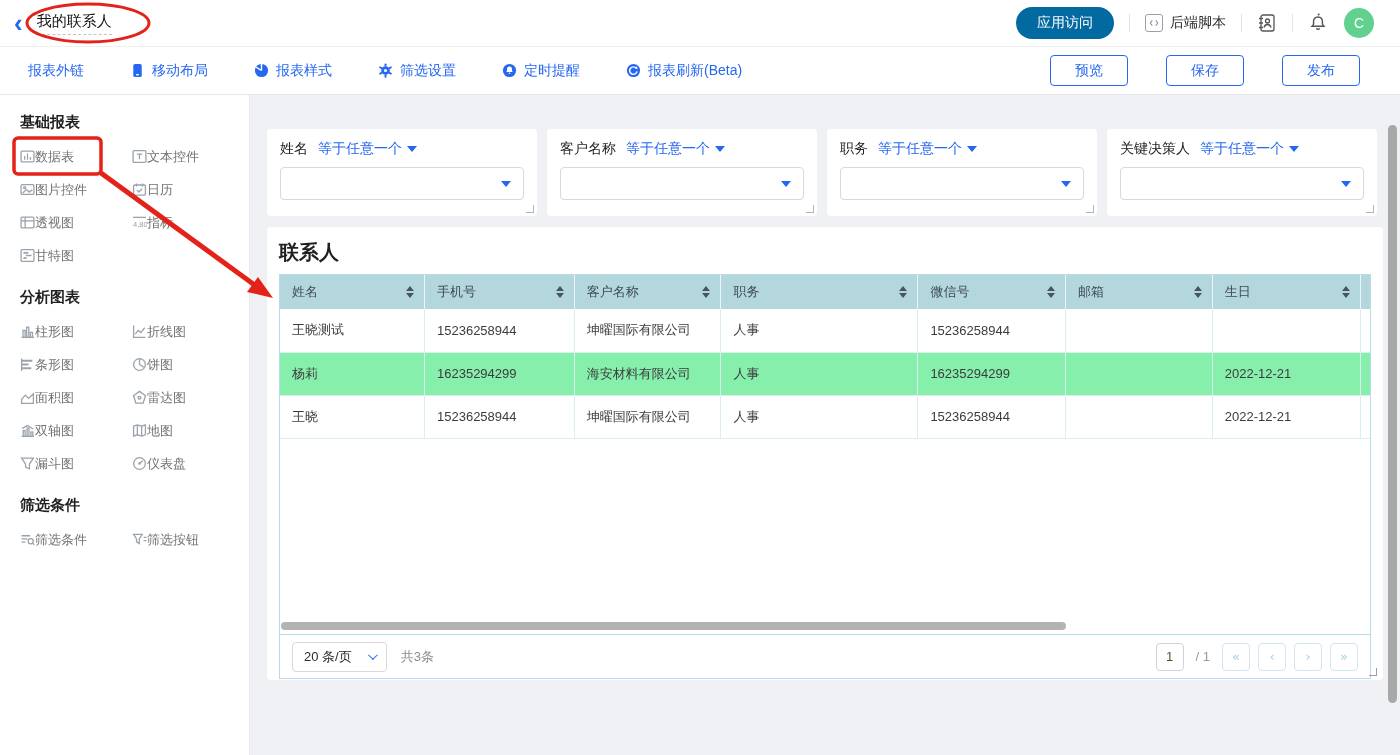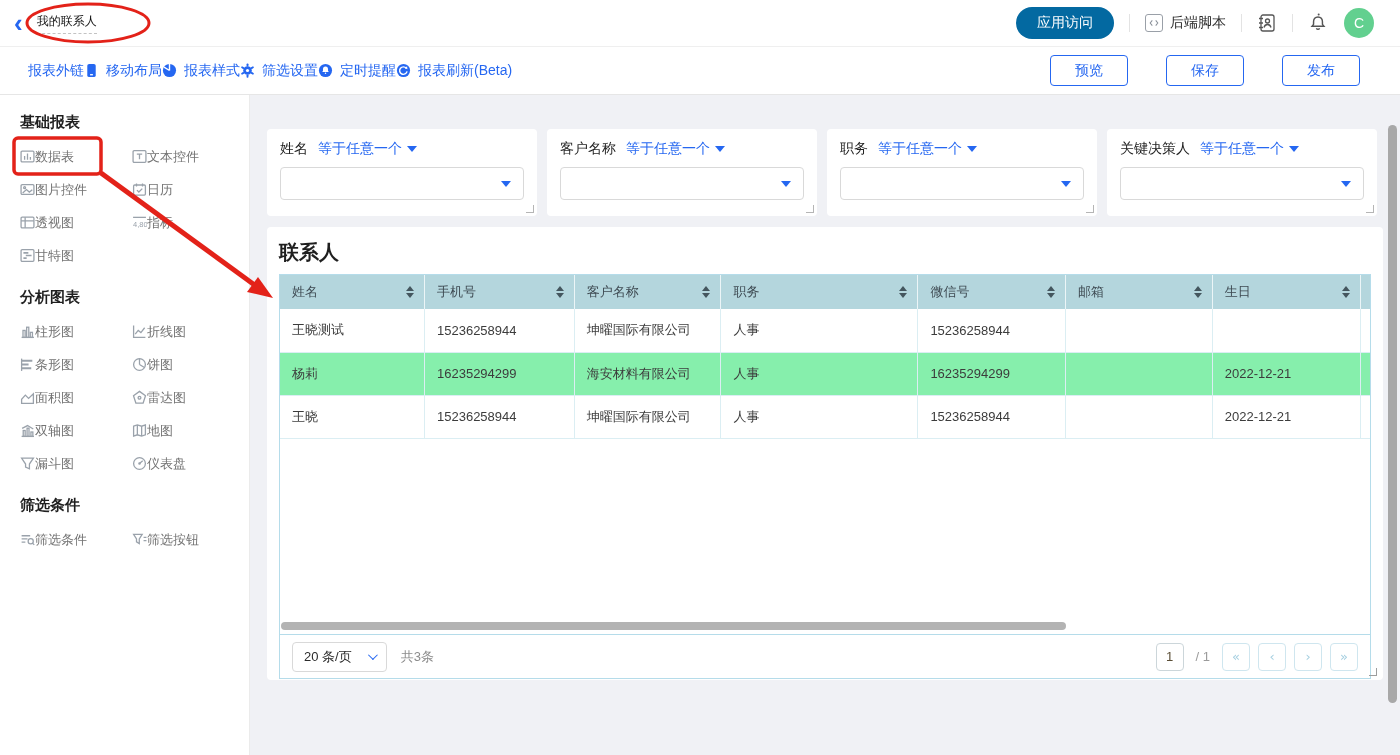--- a/index.html
+++ b/index.html
@@ -3,35 +3,35 @@
 <meta charset="utf-8">
 <style>
   * { margin:0; padding:0; box-sizing:border-box; }
   html,body { width:1400px; height:755px; overflow:hidden; background:#f0f1f5;
     font-family:"Liberation Sans","DejaVu Sans",sans-serif; color:#333; }
 
   
   .topbar { height:47px; background:#fff; border-bottom:1px solid #efefef;
     display:flex; align-items:center; padding:0 26px 0 14px; position:relative; z-index:2; }
   .back { color:#2567f1; font-size:26px; line-height:1; cursor:pointer; margin-right:14px; font-weight:bold; }
-  .doc-title { font-size:12px; color:#141414; padding-bottom:3px; border-bottom:1px dashed #c3c3c3; }
+  .doc-title { font-size:15px; color:#141414; padding-bottom:3px; border-bottom:1px dashed #c3c3c3; }
   .topbar-right { margin-left:auto; display:flex; align-items:center; }
   .pill-btn { background:#0369a1; color:#fff; font-size:14px; padding:7px 21px; border-radius:17px;
     border:none; cursor:pointer; }
   .tb-divider { width:1px; height:18px; background:#e3e3e3; margin:0 15px; }
   .tb-item { display:flex; align-items:center; gap:7px; font-size:14px; color:#2b2b2b; cursor:pointer; }
   .code-box { width:18px; height:18px; border:1px solid #9aa0a8; border-radius:3px;
     display:flex; align-items:center; justify-content:center; }
   .avatar { width:30px; height:30px; border-radius:50%; background:#62d08f; color:#fff;
     font-size:14px; display:flex; align-items:center; justify-content:center; margin-left:16px; cursor:pointer; }
 
   
   .toolbar { height:48px; background:#fff; border-bottom:1px solid #e6e6e6;
     display:flex; align-items:center; padding:0 40px 0 28px; position:relative; z-index:2; }
-  .tabs { display:flex; align-items:center; }
+  .tabs { display:flex; align-items:center; gap:46px; }
   .tab { display:flex; align-items:center; gap:7px; color:#2567f1; font-size:14px; cursor:pointer; }
   .tb-buttons { margin-left:auto; display:flex; gap:38px; }
   .ghost-btn { width:78px; height:31px; background:#fff; border:1px solid #2567f1; color:#2567f1;
     font-size:14px; border-radius:4px; cursor:pointer; font-family:inherit; }
 
   
   .content { display:flex; height:696px; position:relative; }
   .sidebar { width:250px; background:#fff; border-right:1px solid #ebebeb; padding:18px 0 0 20px; }
   .sec-title { font-size:15px; font-weight:bold; color:#1f1f1f; margin:16px 0 8px; }
   .sec-title:first-child { margin-top:0; }

